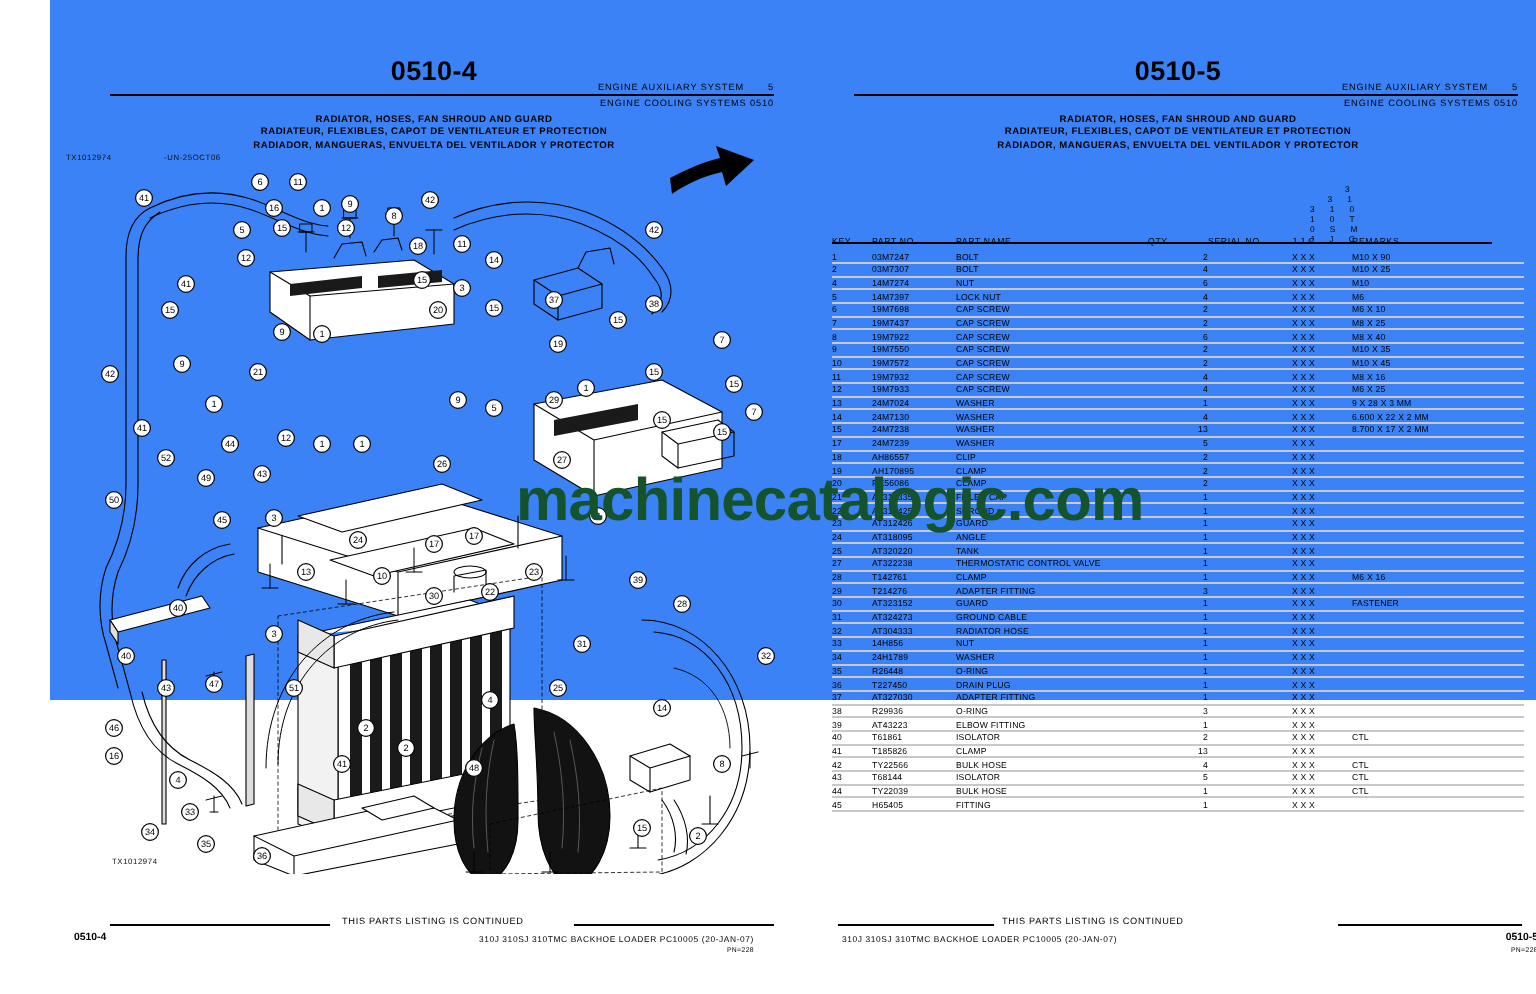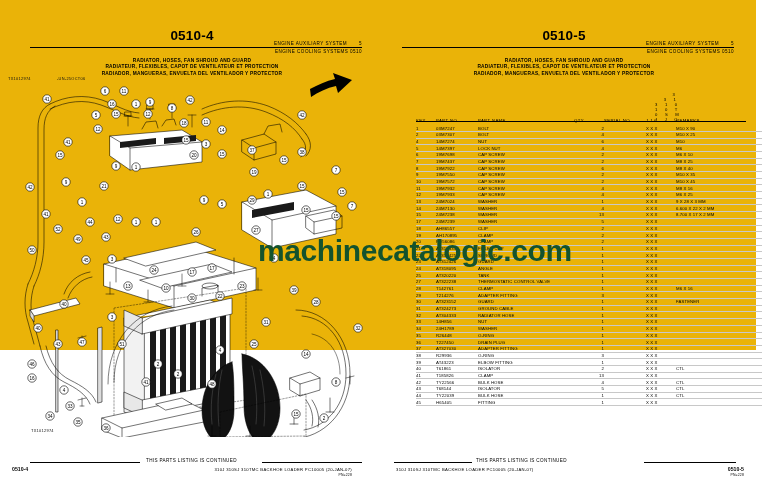--- a/index.html
+++ b/index.html
@@ -13,21 +13,22 @@
   #sheet {
     position: relative;
     width: 768px; height: 497px;
     background: #fff;
   }
   .page {
     position: absolute;
     top: 0;
     width: 384px;
     height: 350px;
-    background: #eab308;
+    background: #3b82f6;
+    margin-left: 25px;
   }
   #page-left  { left: 0; }
   #page-right { left: 372px; }
 
   
   .page-num-top {
     position: absolute;
     top: 28px;
     width: 100%;
     text-align: center;

